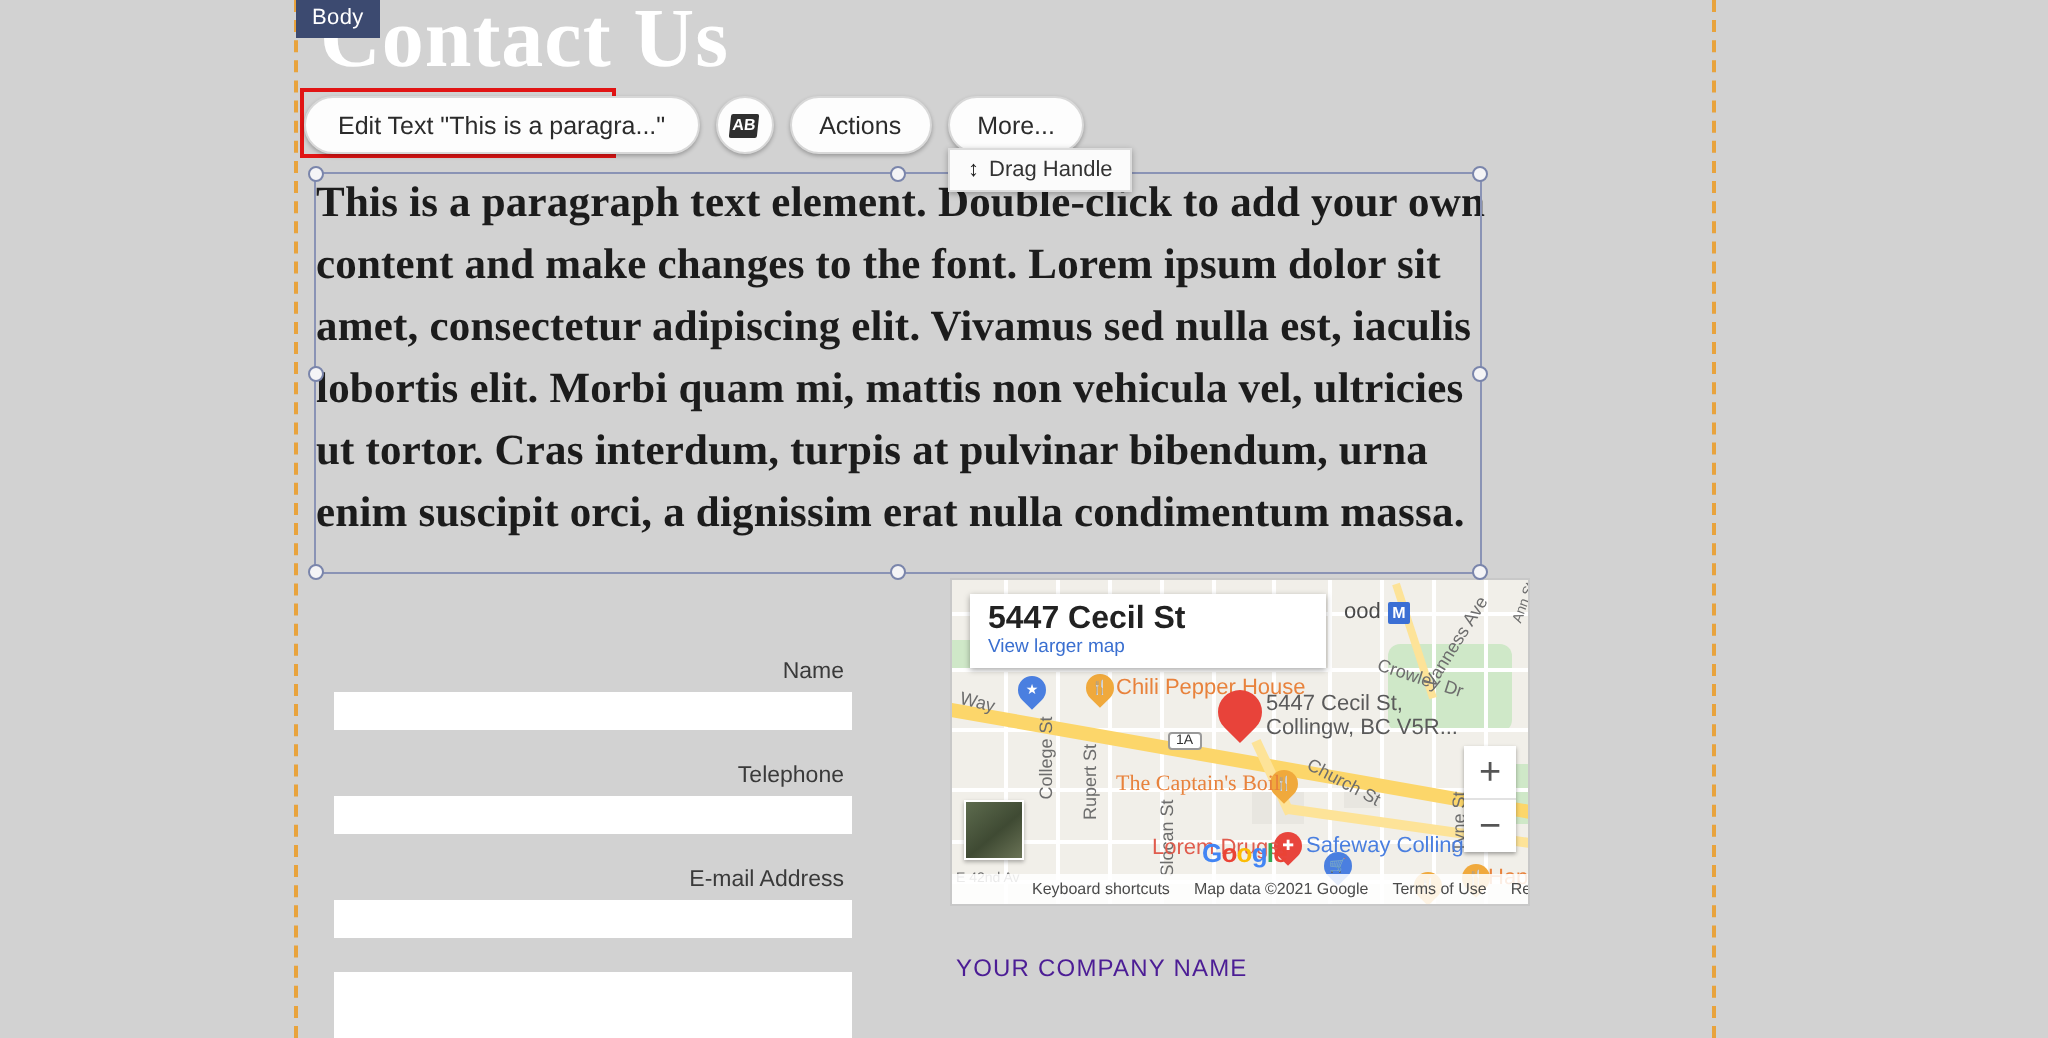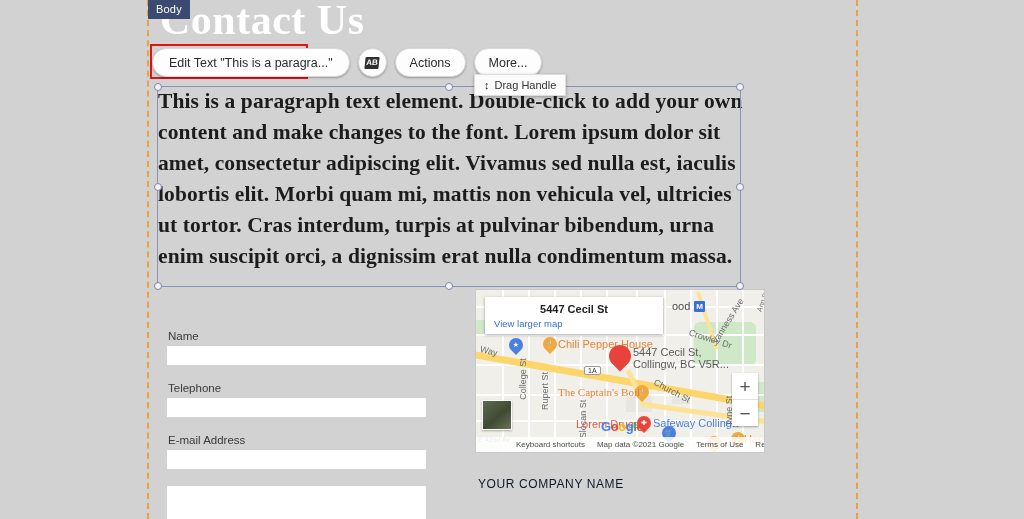--- a/index.html
+++ b/index.html
@@ -132,20 +132,21 @@
     color:#1c1c1c;
     z-index:25;
     letter-spacing:.1px;
   }
 
   
   #form{position:absolute;left:167px;top:330px;width:255px;z-index:20;}
   .field-label{
     font-size:11.5px;color:#3a3a3a;margin:0 0 4px 1px;
     font-family:"Liberation Sans", sans-serif;
+    text-align:right;
   }
   .field-input{
     background:#ffffff;border:none;height:17px;width:255px;
     display:block;margin-bottom:17px;
   }
   .field-textarea{
     background:#ffffff;border:none;height:60px;width:255px;display:block;
   }
 
   
@@ -189,21 +190,21 @@
   .transit-badge{
     position:absolute;background:#3b6fd4;color:#fff;font-size:8px;font-weight:700;
     width:11px;height:11px;display:flex;align-items:center;justify-content:center;border-radius:1px;
   }
 
   #map-card{
     position:absolute;left:9px;top:7px;width:178px;height:37px;
     background:#ffffff;box-shadow:0 1px 3px rgba(0,0,0,.35);
     padding:6px 9px;box-sizing:border-box;
   }
-  #map-card-title{font-size:11px;font-weight:700;color:#222;line-height:13px;text-align:center;}
+  #map-card-title{font-size:16px;font-weight:700;color:#222;line-height:13px;}
   #map-card-link{font-size:9.5px;color:#3a6fd0;line-height:13px;margin-top:1px;text-decoration:none;display:block;}
 
   #map-zoom{
     position:absolute;right:6px;bottom:26px;width:26px;background:#fff;
     box-shadow:0 1px 2px rgba(0,0,0,.35);
   }
   .zoombtn{height:26px;display:flex;align-items:center;justify-content:center;font-size:19px;color:#555;line-height:1;}
   #map-zoom .zoombtn:first-child{border-bottom:1px solid #e2e2e2;}
 
   #map-thumb{
@@ -225,21 +226,21 @@
     position:absolute;left:0;right:0;bottom:0;height:15px;
     background:rgba(255,255,255,.86);
     display:flex;align-items:center;gap:12px;
     font-size:8px;color:#4b4b4b;padding-left:40px;box-sizing:border-box;
   }
   #map-footer .ft{white-space:nowrap;}
 
   
   #company-name{
     position:absolute;left:478px;top:477px;
-    font-size:12px;color:#0f172a;letter-spacing:.6px;
+    font-size:12px;color:#4c1d95;letter-spacing:.6px;
     font-family:"Liberation Sans", sans-serif;
     z-index:20;
   }
 </style>
 </head>
 <body>
 
 <div id="canvas">
 
   <div class="page-guide left"></div>

